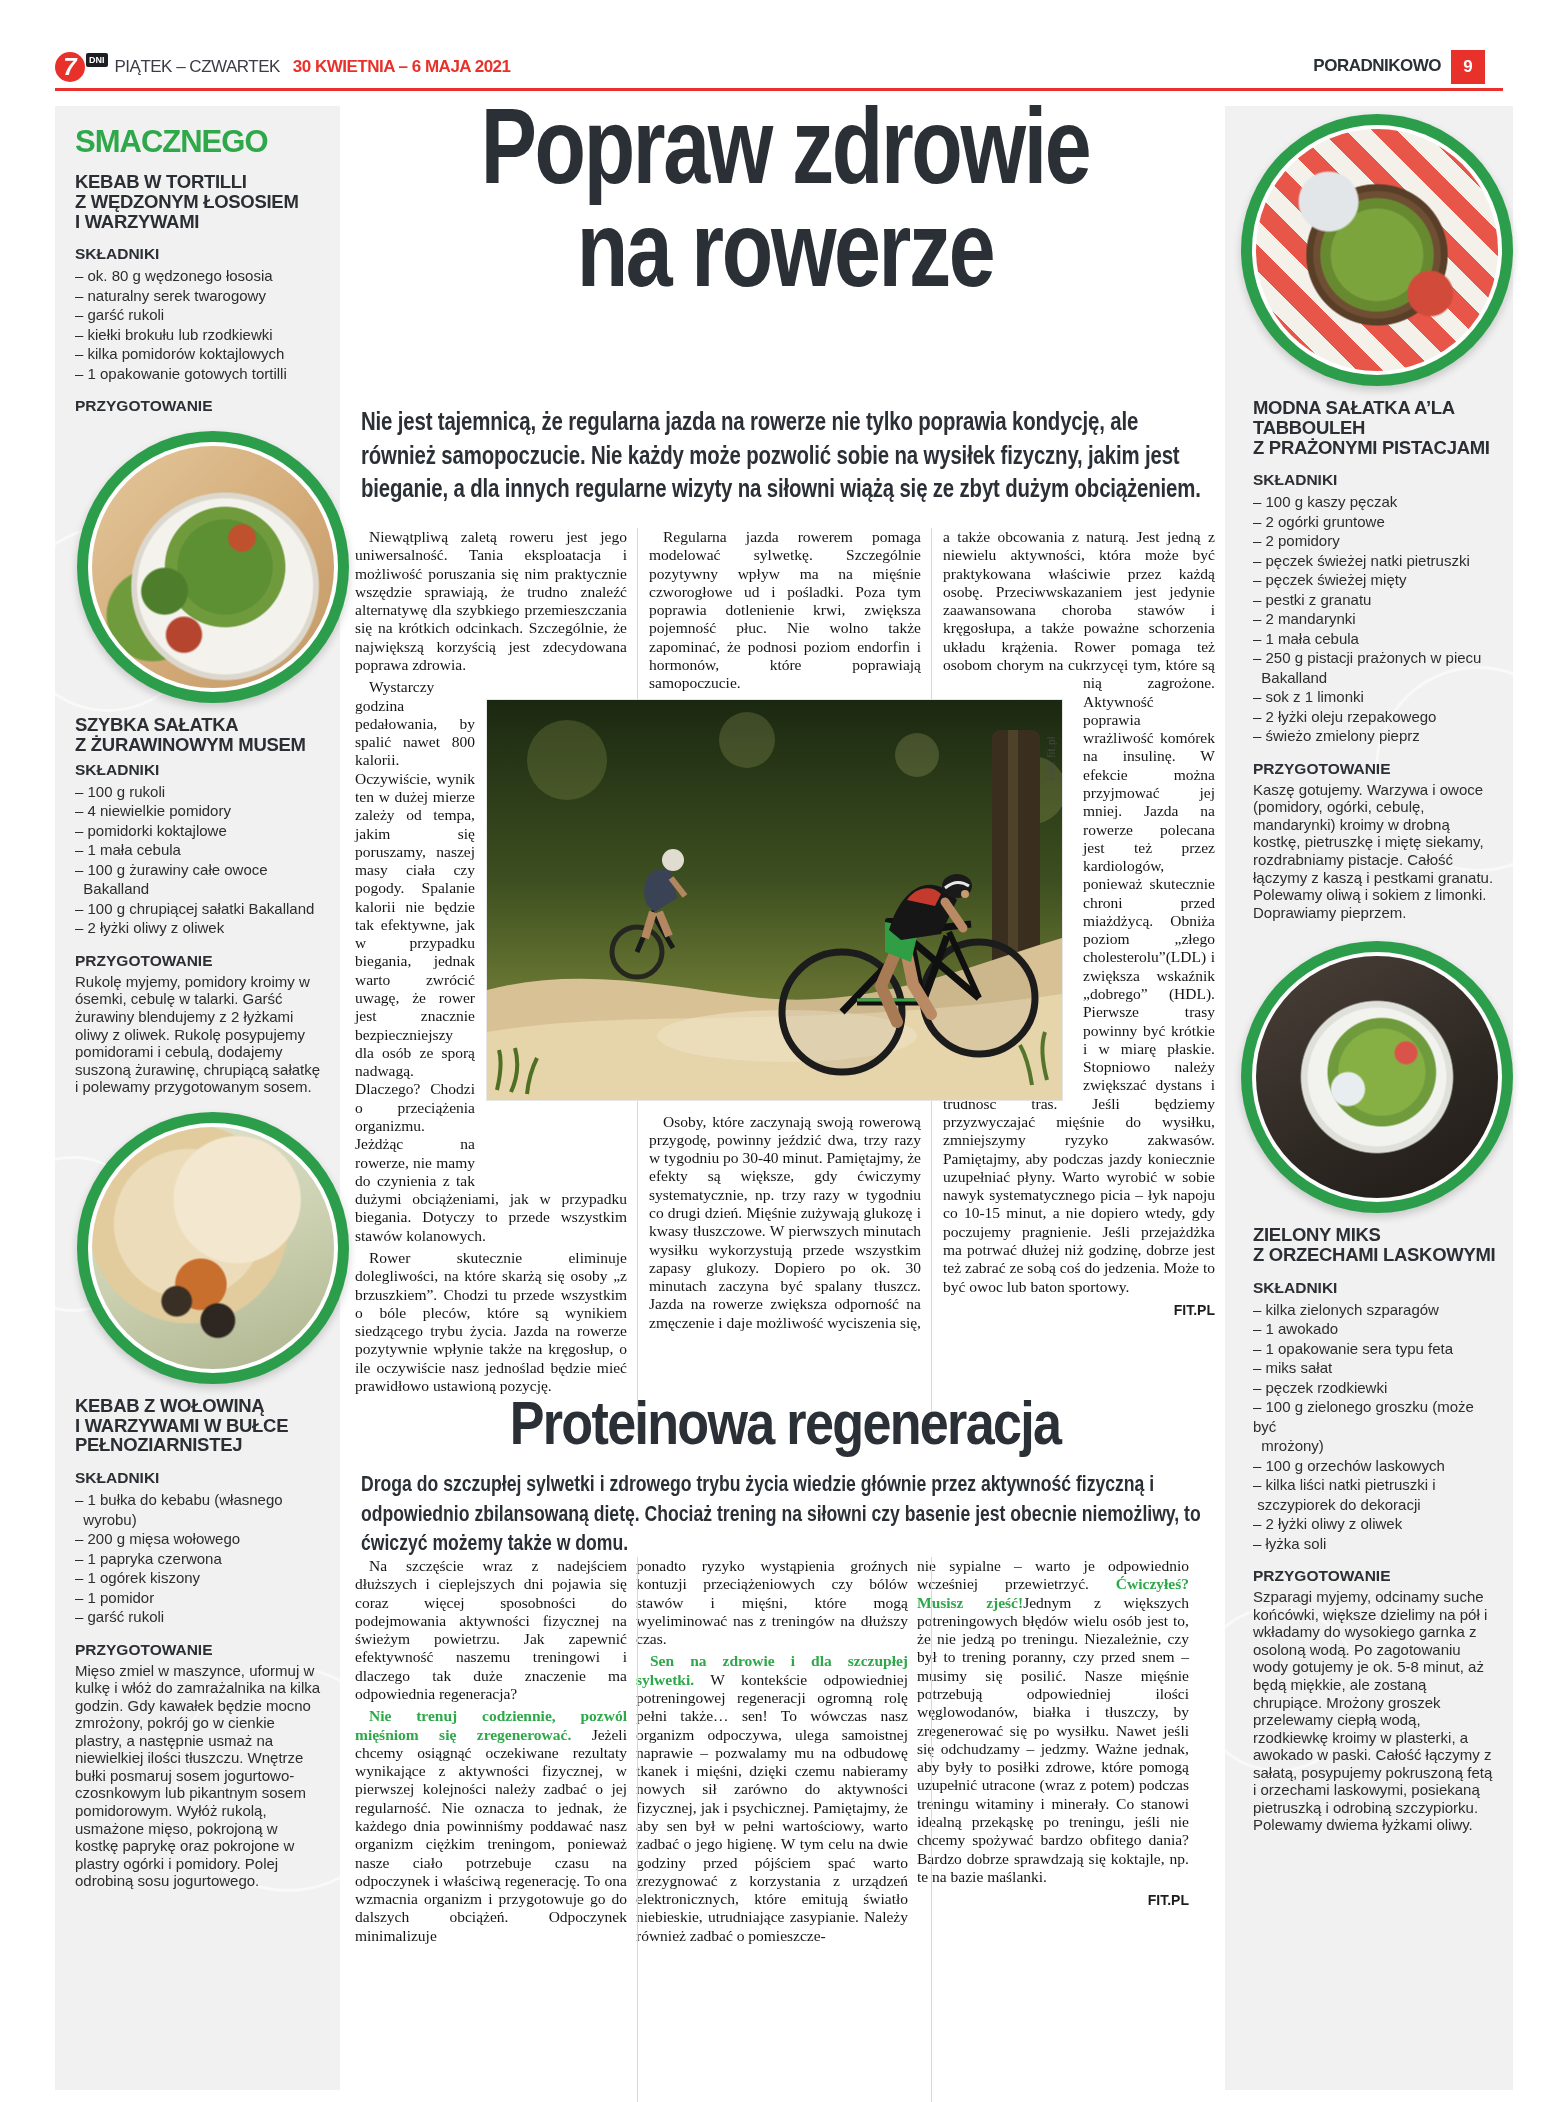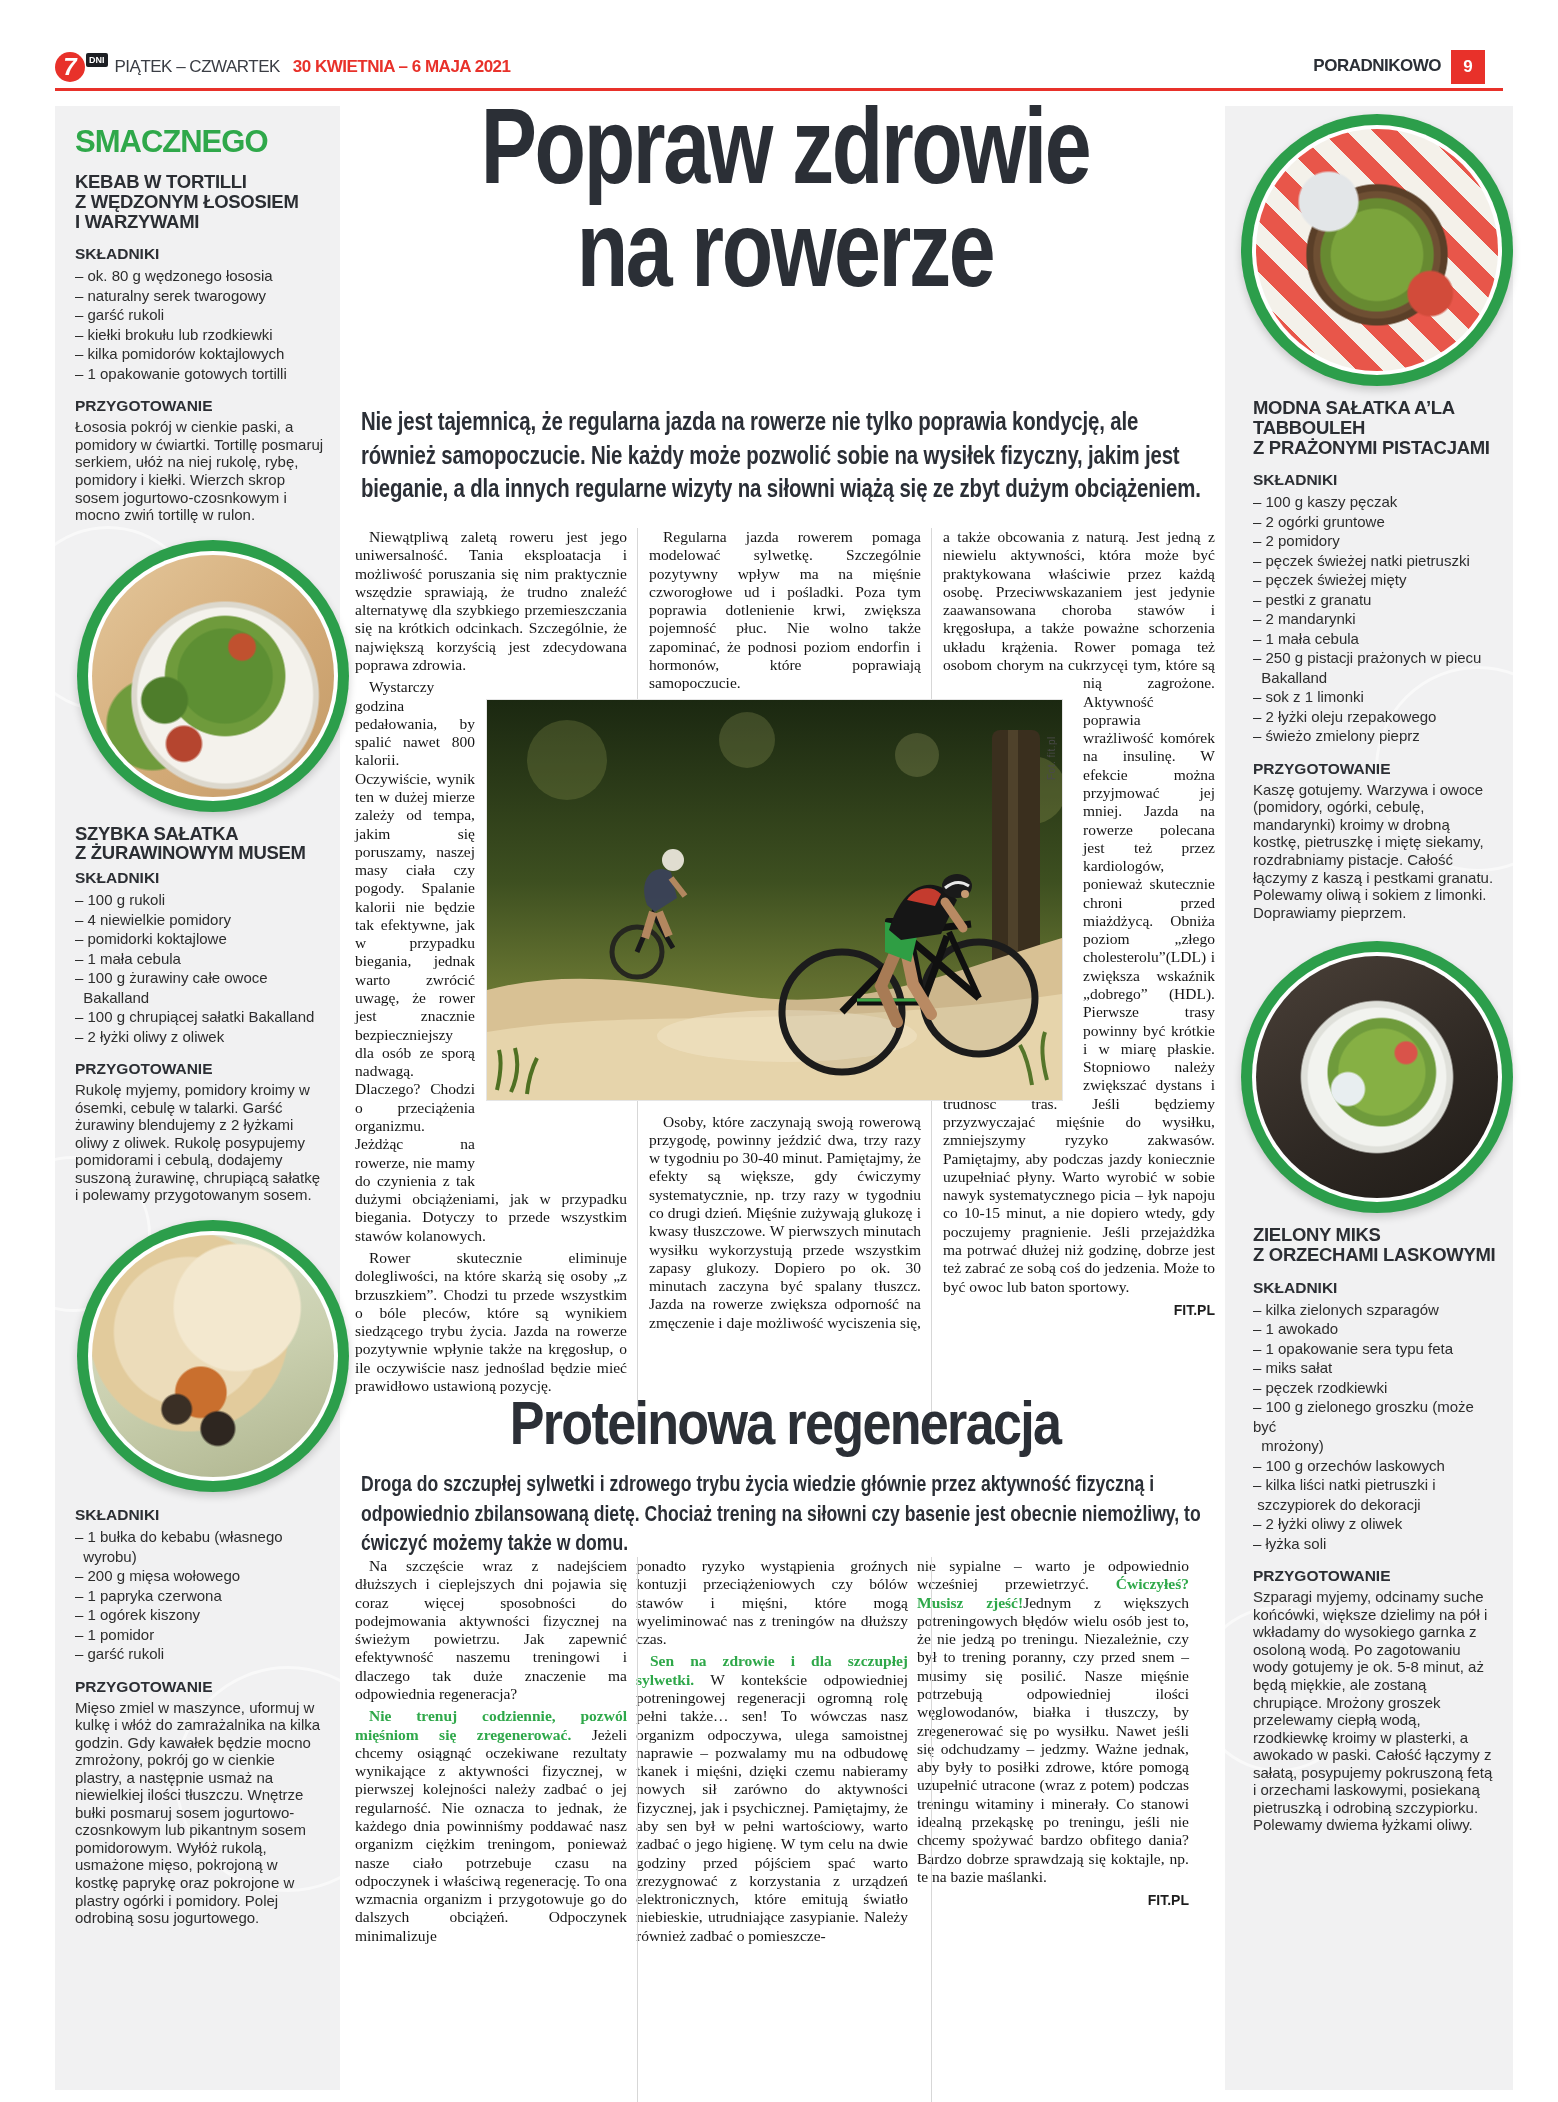--- a/index.html
+++ b/index.html
@@ -124,21 +124,20 @@
  Z WĘDZONYM ŁOSOSIEM
 I WARZYWAMI</div>
       <div class="lab">SKŁADNIKI</div>
       <div class="ing">– ok. 80 g wędzonego łososia
 – naturalny serek twarogowy
 – garść rukoli
 – kiełki brokułu lub rzodkiewki
 – kilka pomidorów koktajlowych
 – 1 opakowanie gotowych tortilli</div>
       <div class="lab">PRZYGOTOWANIE</div>
-      <div class="prep">Łososia pokrój w cienkie paski, a pomidory w ćwiartki. Tortillę posmaruj serkiem, ułóż na niej rukolę, rybę, pomidory i kiełki. Wierzch skrop sosem jogurtowo-czosnkowym i mocno zwiń tortillę w rulon.</div>
 
       <div class="circle-out">
         <div class="circle-mid">
             <div class="circle-in ph1"></div>
           </div>
       </div>
 
       <div class="rheading">SZYBKA SAŁATKA
 Z ŻURAWINOWYM MUSEM</div>
       <div class="lab" style="margin-top:6px;">SKŁADNIKI</div>
@@ -152,20 +151,23 @@
 – 2 łyżki oliwy z oliwek</div>
       <div class="lab">PRZYGOTOWANIE</div>
       <div class="prep">Rukolę myjemy, pomidory kroimy w ósemki, cebulę w talarki. Garść żurawiny blendujemy z 2 łyżkami oliwy z oliwek. Rukolę posypujemy pomidorami i cebulą, dodajemy suszoną żurawinę, chrupiącą sałatkę i polewamy przygotowanym sosem.</div>
 
       <div class="circle-out">
         <div class="circle-mid">
             <div class="circle-in ph2"></div>
           </div>
       </div>
 
+      <div class="rheading">KEBAB Z WOŁOWINĄ
+I WARZYWAMI W BUŁCE
+PEŁNOZIARNISTEJ</div>
       <div class="lab">SKŁADNIKI</div>
       <div class="ing">– 1 bułka do kebabu (własnego
 &nbsp;&nbsp;wyrobu)
 – 200 g mięsa wołowego
 – 1 papryka czerwona
 – 1 ogórek kiszony
 – 1 pomidor
 – garść rukoli</div>
       <div class="lab">PRZYGOTOWANIE</div>
       <div class="prep">Mięso zmiel w maszynce, uformuj w kulkę i włóż do zamrażalnika na kilka godzin. Gdy kawałek będzie mocno zmrożony, pokrój go w cienkie plastry, a następnie usmaż na niewielkiej ilości tłuszczu. Wnętrze bułki posmaruj sosem jogurtowo-czosnkowym lub pikantnym sosem pomidorowym. Wyłóż rukolą, usmażone mięso, pokrojoną w kostkę paprykę oraz pokrojone w plastry ogórki i pomidory. Polej odrobiną sosu jogurtowego.</div>

